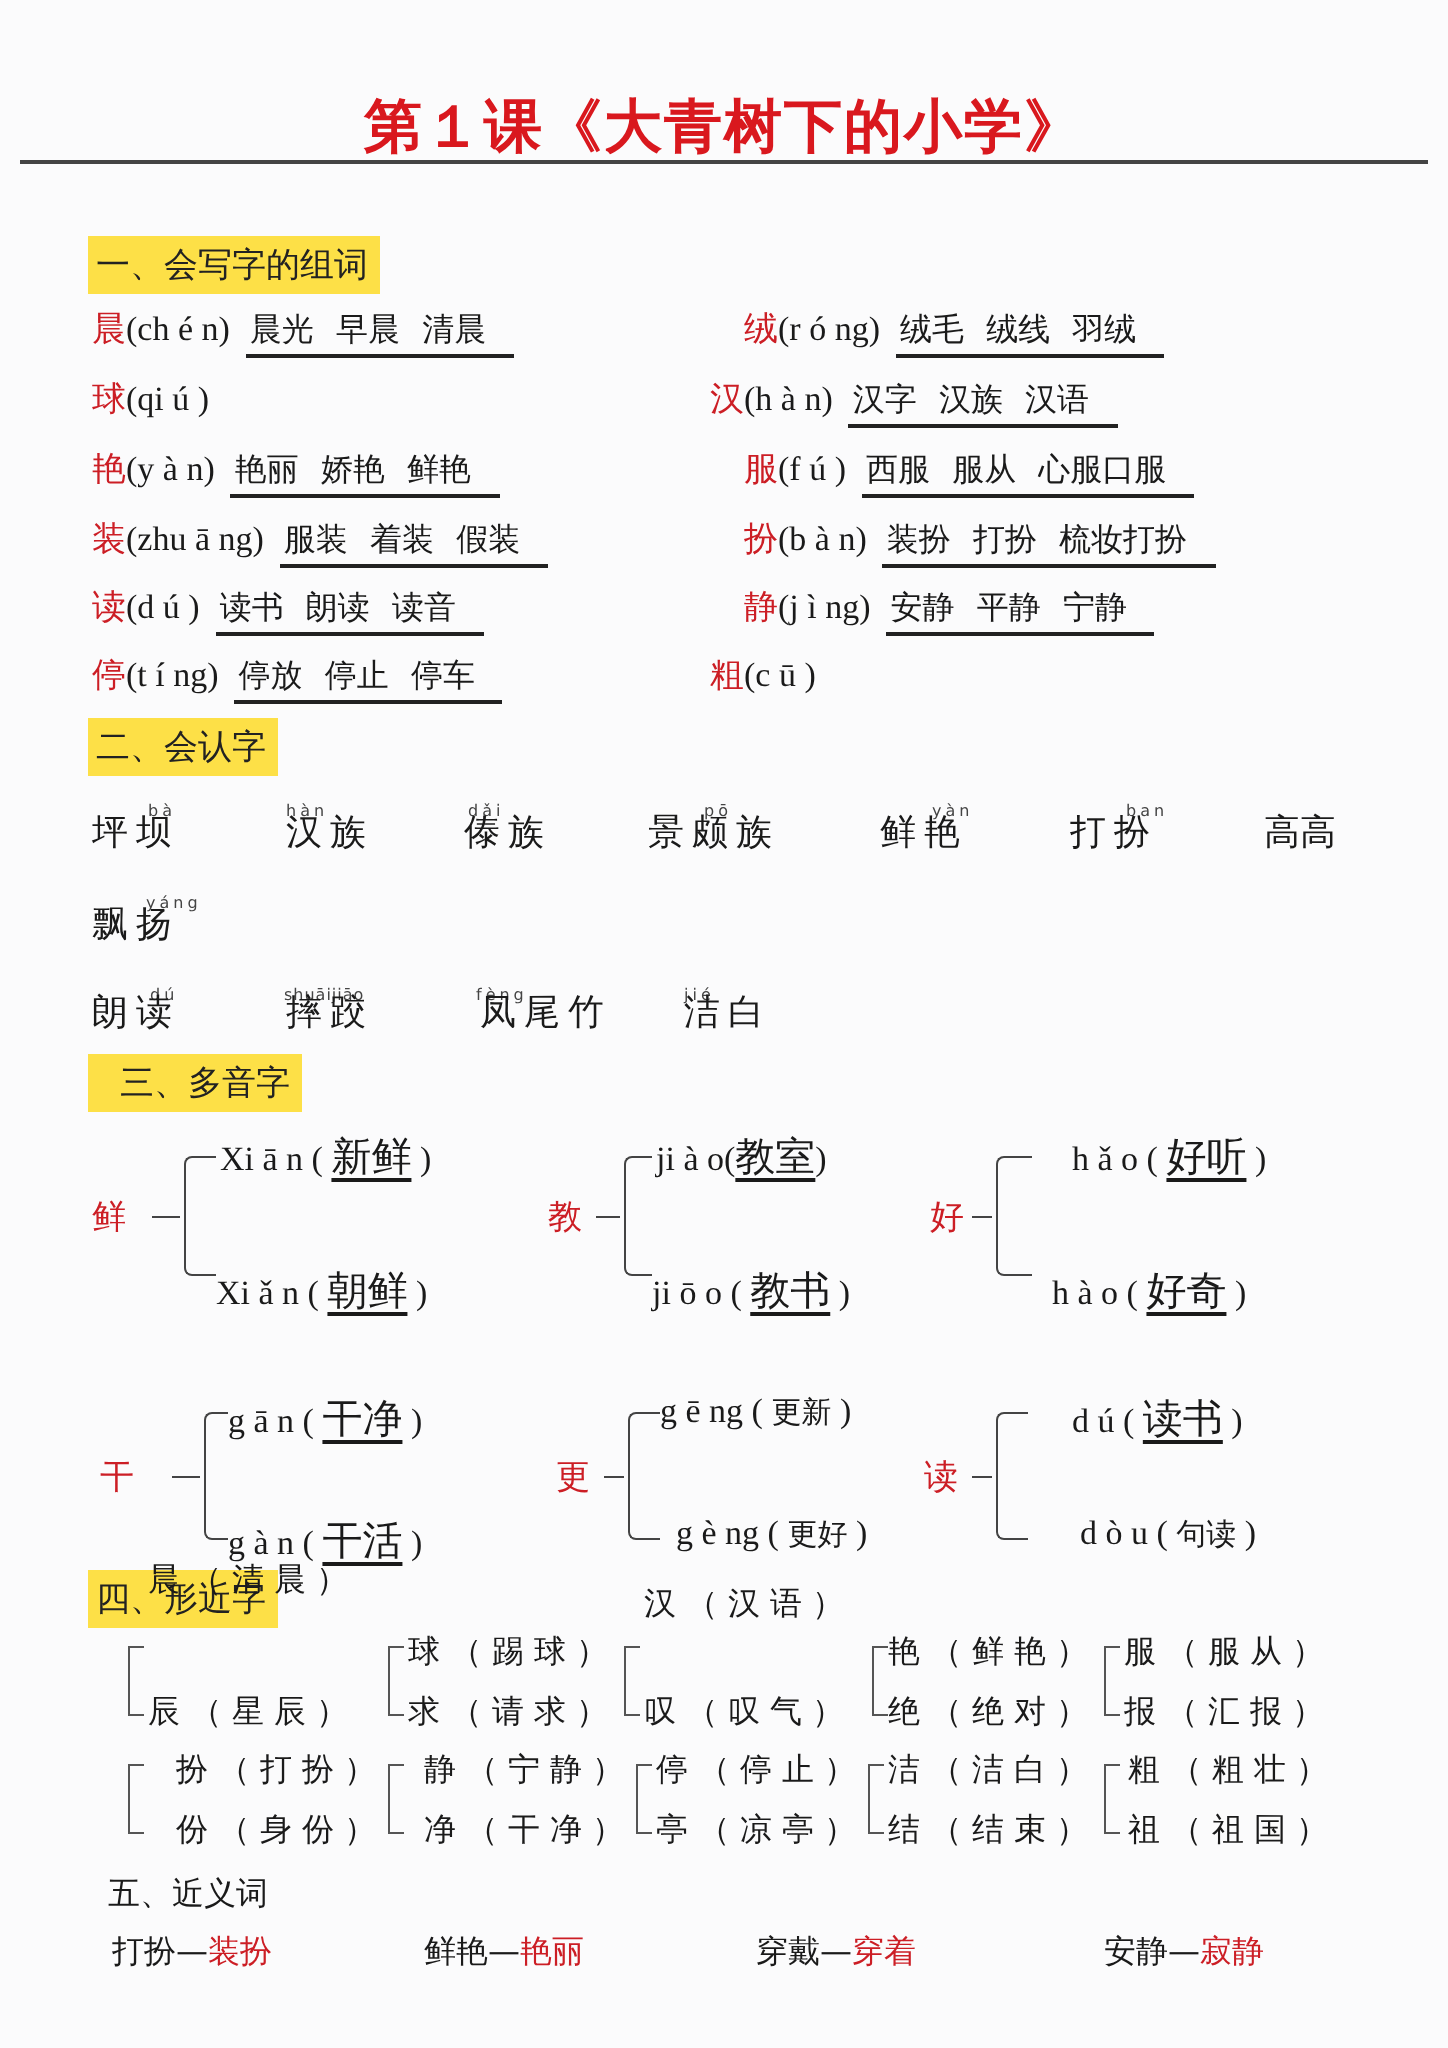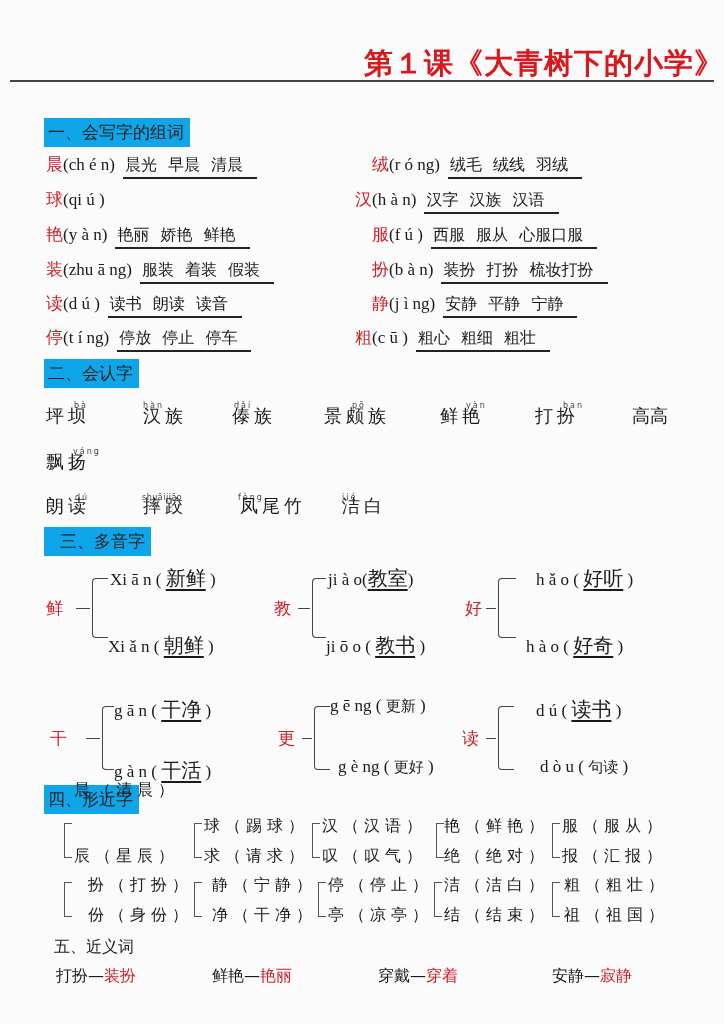--- a/index.html
+++ b/index.html
@@ -1,21 +1,21 @@
 <!DOCTYPE html>
 <html><head>
 <meta charset="utf-8">
 <style>
   * { margin: 0; padding: 0; box-sizing: border-box; }
   html, body { width: 724px; height: 1024px; background: #fbfbfc; overflow: hidden; }
   body { position: relative; font-family: "DejaVu Serif", "Liberation Serif", serif; color: #1a1a1a; }
   .abs { position: absolute; white-space: nowrap; }
-  .title { left: 0; width: 724px; top: 44px; text-align: right; font-family: "DejaVu Sans", sans-serif; font-weight: bold; font-size: 29px; color: #d9181e; letter-spacing: 1px; }
+  .title { left: 0; width: 724px; top: 44px; text-align: center; font-family: "DejaVu Sans", sans-serif; font-weight: bold; font-size: 29px; color: #d9181e; letter-spacing: 1px; }
   .title-rule { left: 10px; top: 80px; width: 704px; height: 2px; background: #444; }
-  .sec-head { background: #0ea5e9; font-family: "DejaVu Sans", sans-serif; font-size: 17px; padding: 3px 6px 3px 4px; color: #222; }
+  .sec-head { background: #fde047; font-family: "DejaVu Sans", sans-serif; font-size: 17px; padding: 3px 6px 3px 4px; color: #222; }
   .row { font-size: 17px; display: flex; align-items: baseline; }
   .red { color: #cc1e25; font-family: "DejaVu Sans", sans-serif; }
   .py { font-family: "Liberation Serif", serif; font-size: 17px; margin-right: 8px; }
   .words { border-bottom: 2px solid #222; padding: 0 14px 1px 2px; font-family: "DejaVu Sans", sans-serif; font-size: 16px; word-spacing: 6px; }
   .rec { font-family: "DejaVu Sans", sans-serif; font-size: 18px; letter-spacing: 4px; }
   .rec-py { font-family: "DejaVu Sans", sans-serif; font-size: 8px; color: #444; letter-spacing: 2px; }
   .poly-char { font-family: "DejaVu Sans", sans-serif; font-size: 17px; color: #cc1e25; }
   .poly-item { font-family: "Liberation Serif", serif; font-size: 17px; }
   .poly-item .u { text-decoration: underline; text-underline-offset: 4px; text-decoration-thickness: 2px; font-family: "DejaVu Sans", sans-serif; font-size: 20px; }
   .poly-item .w { font-family: "DejaVu Sans", sans-serif; font-size: 15px; }
@@ -88,21 +88,20 @@
       <span class="words">装扮 打扮 梳妆打扮</span>
     </div>
   <div class="abs row" style="left:372px;top:292px;">
       <span class="red">静</span>
       <span class="py">(j ì ng)</span>
       <span class="words">安静 平静 宁静</span>
     </div>
   <div class="abs row" style="left:355px;top:326px;">
       <span class="red">粗</span>
       <span class="py">(c ū )</span>
-      <span class="words">粗心 粗细 粗壮</span>
     </div>
 </div>
 
 <div class="abs sec-head" style="left:44px;top:359px;">二、会认字</div>
 
 <div>
   <div class="abs" style="left:74px;top:393px;"><span class="rec-py">bà</span></div>
   <div class="abs rec" style="left:46px;top:404px;">坪坝</div>
   <div class="abs" style="left:143px;top:393px;"><span class="rec-py">hàn</span></div>
   <div class="abs rec" style="left:143px;top:404px;">汉族</div>
@@ -186,21 +185,21 @@
 <div class="abs sec-head" style="left:44px;top:785px;">四、形近字</div>
 
 <div>
   <div class="sb" style="left:64px;top:823px;height:35px;"></div>
   <div class="abs sim" style="left:74px;top:780px;">晨（清晨）</div>
   <div class="abs sim" style="left:74px;top:846px;">辰（星辰）</div>
   <div class="sb" style="left:194px;top:823px;height:35px;"></div>
   <div class="abs sim" style="left:204px;top:816px;">球（踢球）</div>
   <div class="abs sim" style="left:204px;top:846px;">求（请求）</div>
   <div class="sb" style="left:312px;top:823px;height:35px;"></div>
-  <div class="abs sim" style="left:322px;top:816px;text-align:right;">汉（汉语）</div>
+  <div class="abs sim" style="left:322px;top:792px;text-align:right;">汉（汉语）</div>
   <div class="abs sim" style="left:322px;top:846px;">叹（叹气）</div>
   <div class="sb" style="left:436px;top:823px;height:35px;"></div>
   <div class="abs sim" style="left:444px;top:816px;">艳（鲜艳）</div>
   <div class="abs sim" style="left:444px;top:846px;">绝（绝对）</div>
   <div class="sb" style="left:552px;top:823px;height:35px;"></div>
   <div class="abs sim" style="left:562px;top:816px;">服（服从）</div>
   <div class="abs sim" style="left:562px;top:846px;">报（汇报）</div>
 </div>
 
 <div>

